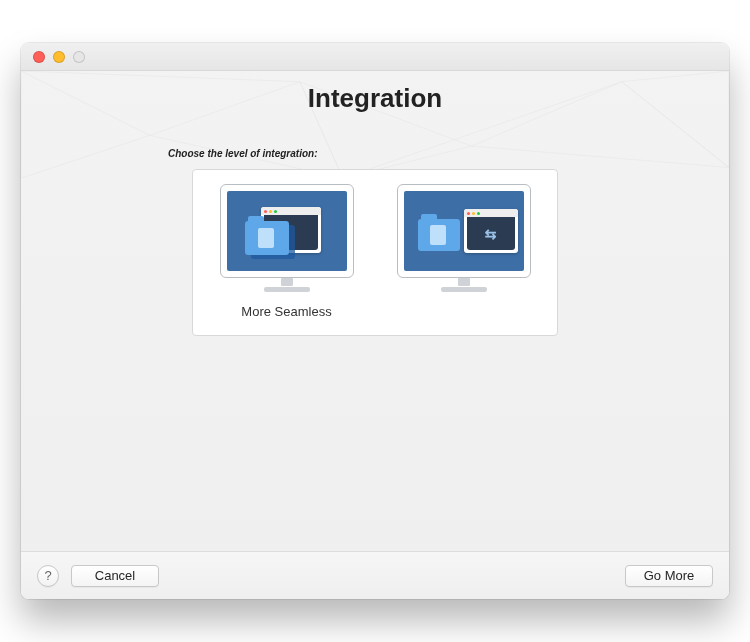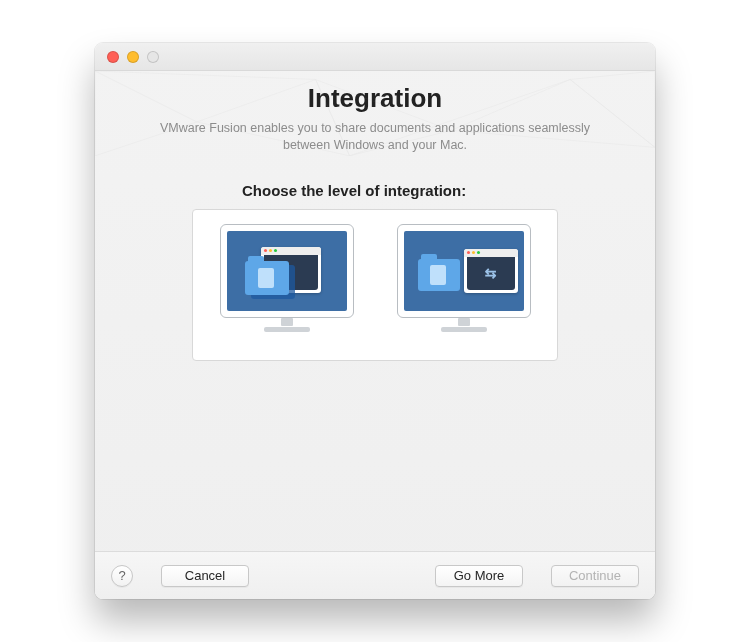--- a/index.html
+++ b/index.html
@@ -6,21 +6,21 @@
     body {
       width: 750px;
       height: 642px;
       display: flex;
       align-items: center;
       justify-content: center;
       background: #fff;
       font-family: -apple-system, "Helvetica Neue", Arial, sans-serif;
     }
     .window {
-      width: 560px;
+      width: 708px;
       height: 556px;
       background: linear-gradient(#f3f3f3, #efefef);
       border-radius: 8px;
       box-shadow: 0 22px 36px rgba(0,0,0,0.28), 0 0 0 1px rgba(0,0,0,0.08);
       display: flex;
       flex-direction: column;
       overflow: hidden;
       position: relative;
     }
     .titlebar {
@@ -58,24 +58,25 @@
       position: absolute; inset: 0;
       opacity: 0.12;
       pointer-events: none;
     }
     .content {
       flex: 1;
       padding: 20px 40px 10px;
       position: relative;
     }
     .choose-label {
-      font-size: 15px;
+      font-size: 10px;
       font-weight: 700;
       color: #222;
       margin: 0 0 10px 107px;
+      font-style: italic;
     }
     .options {
       width: 366px;
       margin: 0 auto;
       border: 1px solid #d8d8d8;
       border-radius: 4px;
       background: #fff;
       padding: 14px 12px 16px;
       display: flex;
       gap: 22px;
@@ -175,21 +176,20 @@
     }
     .btn {
       height: 22px; min-width: 88px;
       padding: 0 16px;
       border-radius: 4px;
       border: 1px solid #c8c8c8;
       background: linear-gradient(#ffffff,#f4f4f4);
       font-size: 13px; color:#262626;
       cursor: pointer;
       box-shadow: 0 1px 0 rgba(0,0,0,0.04);
-      margin-left: 16px;
     }
     .btn.disabled { color:#b3b3b3; cursor: default; background: linear-gradient(#fafafa,#f2f2f2); }
     .spacer { flex:1; }
     .d.r{background:#ff5f56}.d.y{background:#ffbd2e}.d.g{background:#27c93f}
   </style>
 </head>
 <body>
 
 <div class="window">
   <div class="titlebar">
@@ -204,21 +204,20 @@
         <path d="M0 0 L120 60 L0 100 Z"></path>
         <path d="M120 60 L260 10 L300 100 Z"></path>
         <path d="M260 10 L420 70 L300 100 Z"></path>
         <path d="M420 70 L560 10 L660 90 Z"></path>
         <path d="M560 10 L660 0 L660 90 Z"></path>
         <path d="M0 0 L260 10"></path>
         <path d="M300 100 L560 10"></path>
       </g>
     </svg>
     <h1>Integration</h1>
-    <p>VMware Fusion enables you to share documents and applications seamlessly between Windows and your Mac.</p>
   </div>
 
   <div class="content">
     <div class="choose-label">Choose the level of integration:</div>
     <div class="options">
 
       <div class="option seamless">
         <div class="monitor">
           <div class="screen">
             <div class="bezel">
@@ -230,20 +229,21 @@
                   </div>
                   <div class="sq"></div>
                 </div>
               <div class="folder">
                   <div class="doc"></div>
                 </div>
             </div>
           </div>
           <div class="stand"></div>
         </div>
+        <div class="label">More Seamless</div>
       </div>
 
       <div class="option isolated">
         <div class="monitor">
           <div class="screen">
             <div class="bezel">
               <div class="folder2">
                   <div class="doc"></div>
                 </div>
               <div class="win b">
@@ -263,15 +263,14 @@
       </div>
 
     </div>
   </div>
 
   <div class="footer">
     <div class="help">?</div>
     <button class="btn">Cancel</button>
     <div class="spacer"></div>
     <button class="btn">Go More</button>
-    <button class="btn disabled">Continue</button>
   </div>
 </div>
 
 </body></html>

